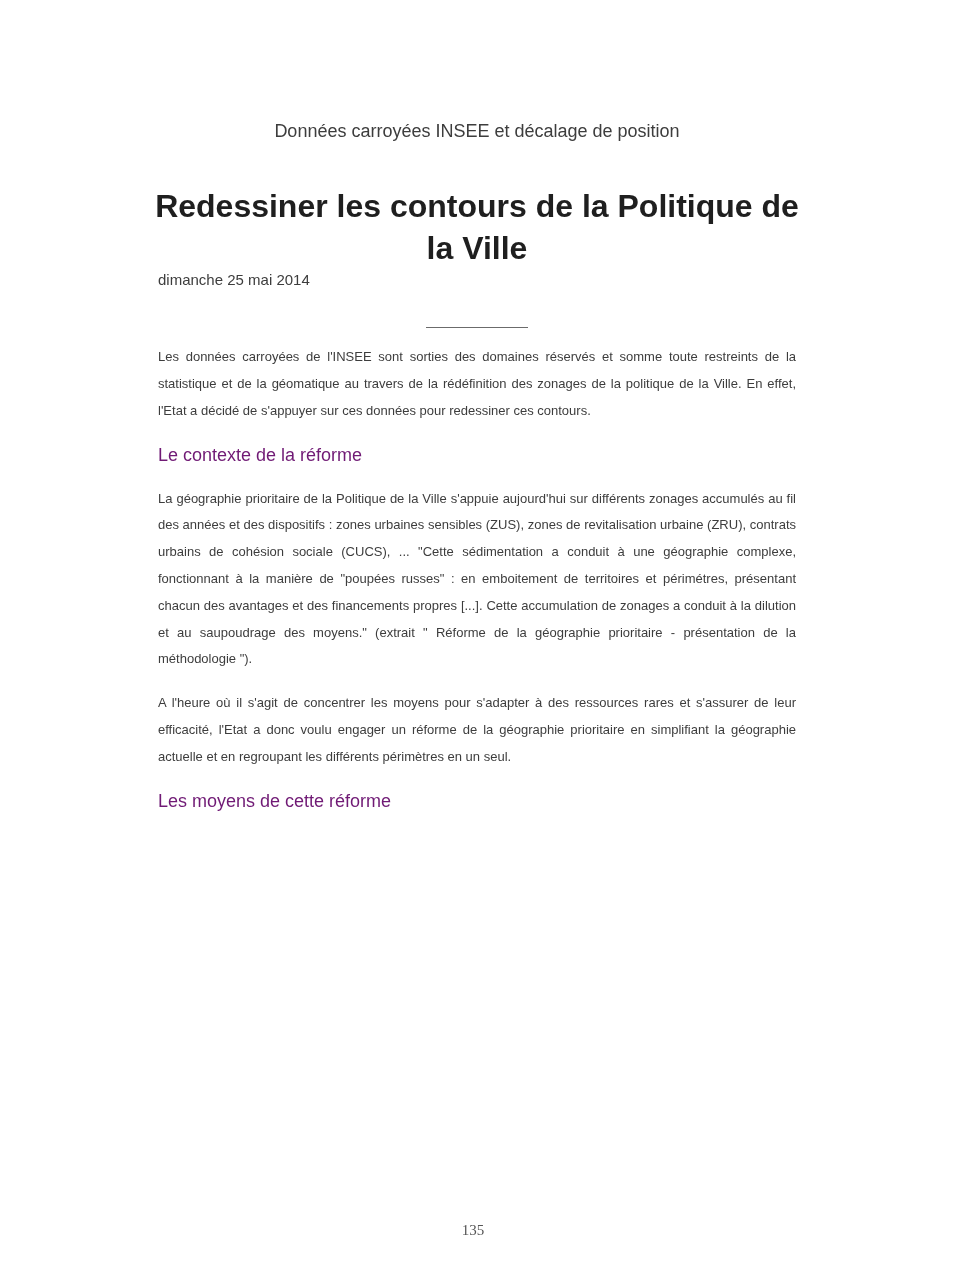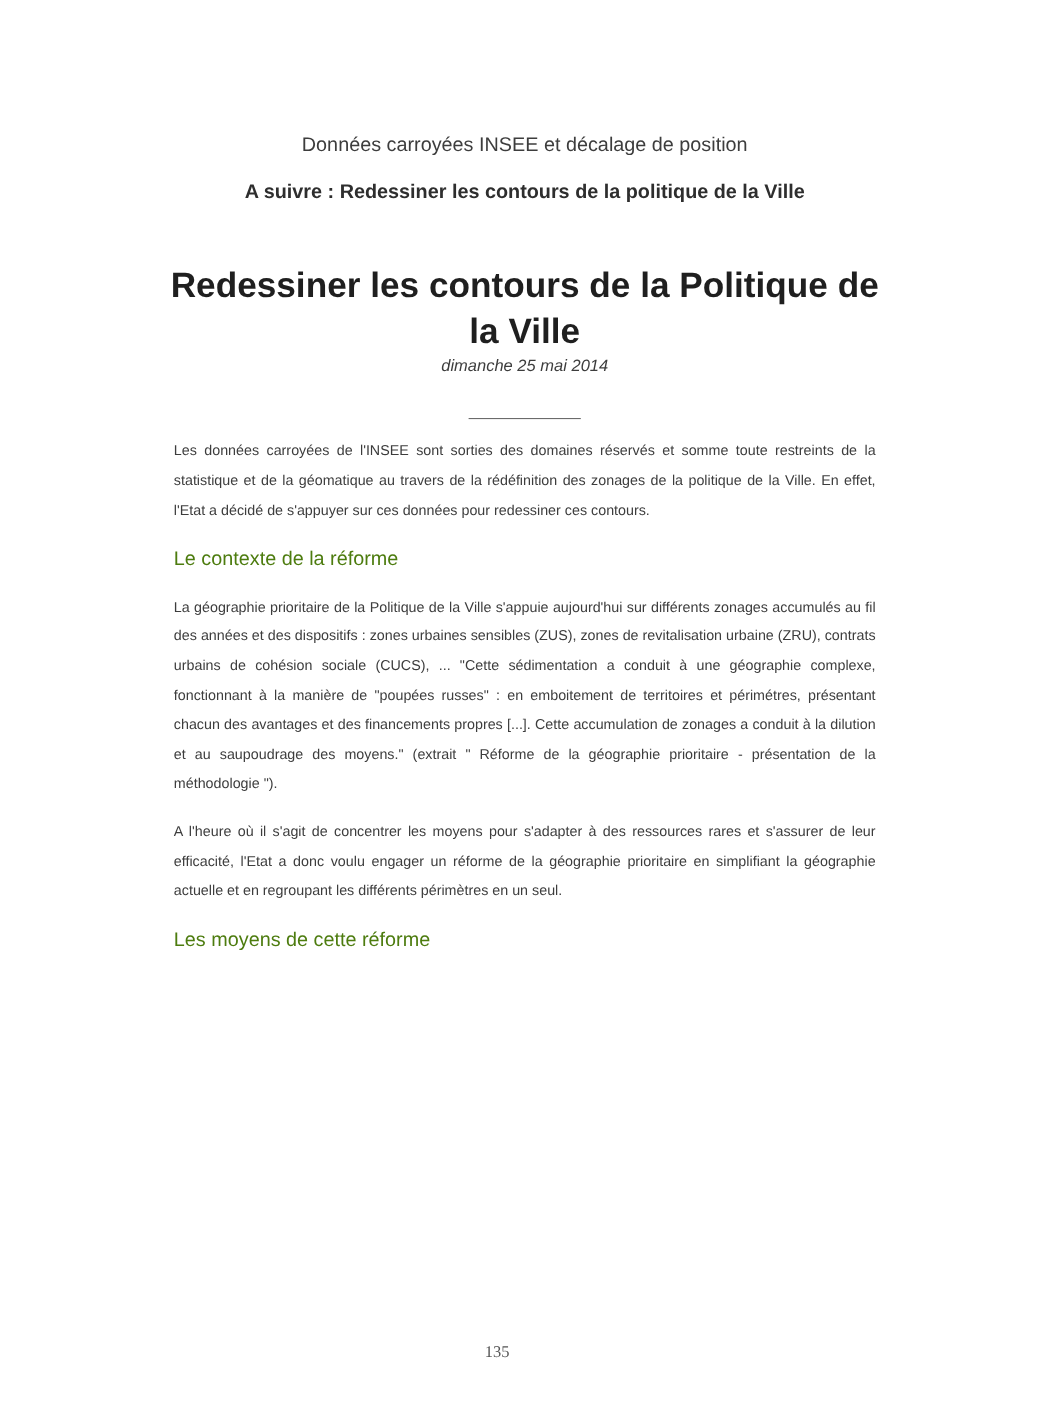--- a/index.html
+++ b/index.html
@@ -20,30 +20,28 @@
     font-size: 18px;
     line-height: 27px;
     color: #3d3d3d;
     text-align: center;
   }
   .hline.bold {
     font-weight: 700;
     color: #2e2e2e;
   }
   .title {
-    margin: 50px -14px 2px -14px;
+    margin: 40px -14px 2px -14px;
     font-size: 32px;
     font-weight: 700;
     line-height: 1.32;
     text-align: center;
     color: #1f1f1f;
   }
   .date {
-    text-align: center;
-    font-style: italic;
     font-size: 15px;
     line-height: 18px;
     color: #3d3d3d;
     margin: 2px 0 0 0;
   }
   .divider {
     border: none;
     border-top: 1px solid #6b6b6b;
     width: 102px;
     margin: 38px auto 16px auto;
@@ -52,41 +50,41 @@
     margin: 0 0 17px 0;
     font-size: 13px;
     line-height: 26.8px;
     text-align: justify;
     color: #3d3d3d;
   }
   .subheading {
     margin: 0 0 17px 0;
     font-size: 18px;
     line-height: 26.8px;
-    color: #4d7c0f;
+    color: #701a75;
   }
   .page-number {
     position: absolute;
     top: 1222px;
     left: 0;
     width: 904px;
     text-align: center;
     font-family: "Liberation Serif", serif;
     font-size: 15px;
     color: #555555;
+    padding-left: 21px;
   }
 </style>
 </head>
 <body>
 
 <div class="page">
 
   <div>
     <p class="hline">Données carroyées INSEE et décalage de position</p>
-    <p class="hline bold">A suivre : Redessiner les contours de la politique de la Ville</p>
   </div>
 
   <h1 class="title">Redessiner les contours de la Politique de la Ville</h1>
 
   <div class="date">dimanche 25 mai 2014</div>
 
   <hr class="divider">
 
   <div>
     <p class="body-p">Les données carroyées de l'INSEE sont sorties des domaines réservés et somme toute restreints de la statistique et de la géomatique au travers de la rédéfinition des zonages de la politique de la Ville. En effet, l'Etat a décidé de s'appuyer sur ces données pour redessiner ces contours.</p>

